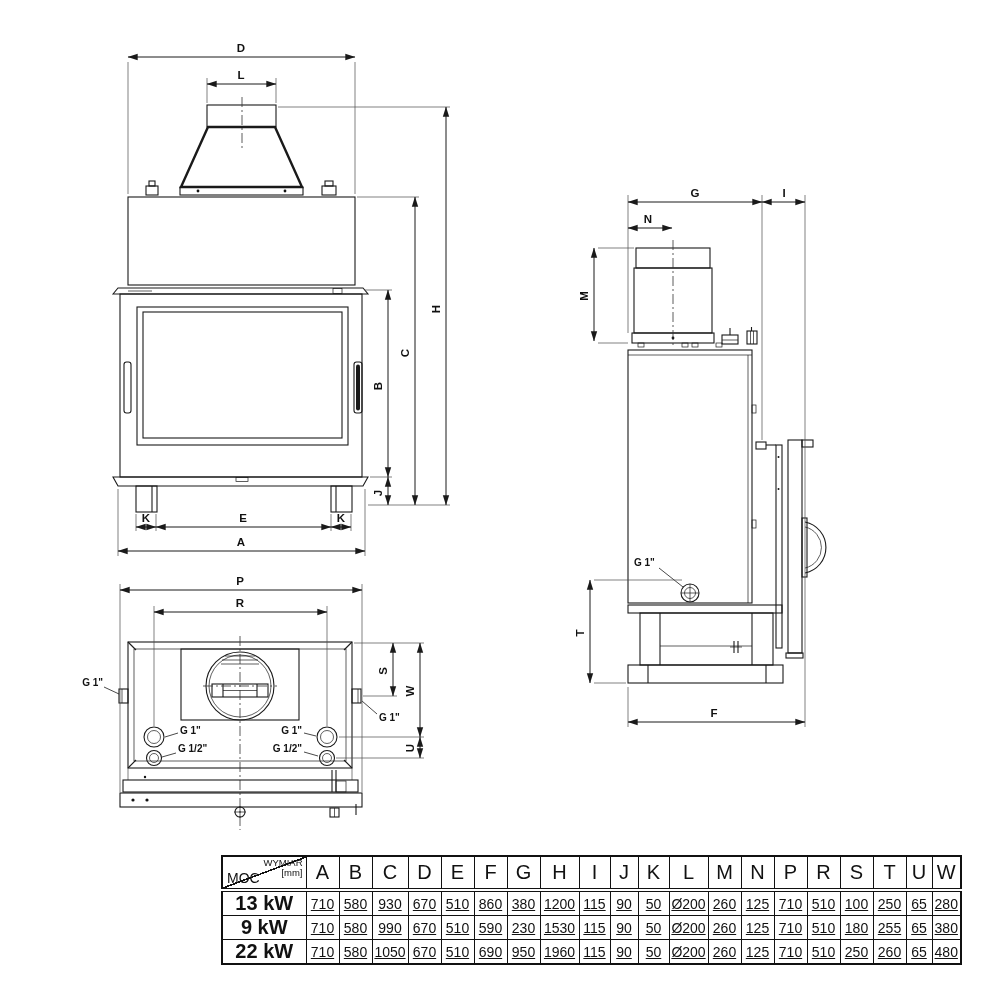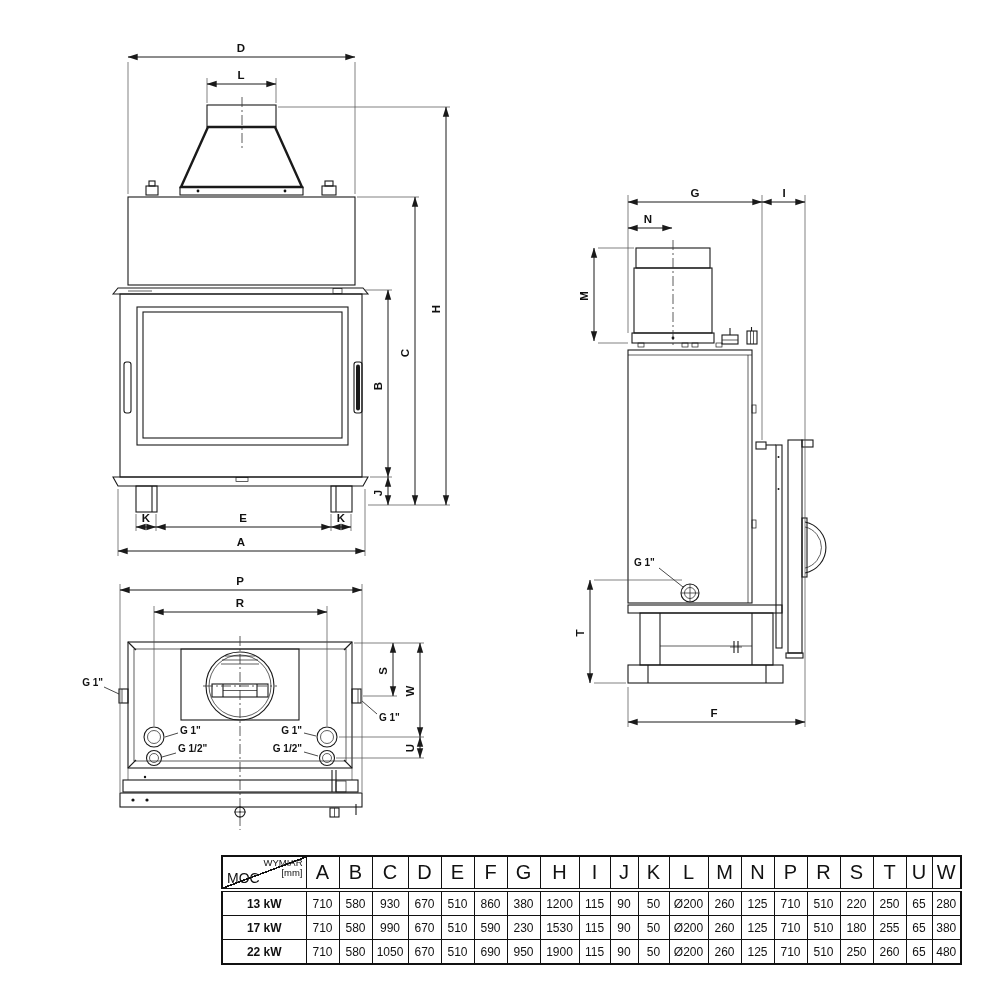--- a/index.html
+++ b/index.html
@@ -17,22 +17,22 @@
   .dot{fill:#111;stroke:none;}
   .dl{font:bold 11.5px "Liberation Sans",sans-serif;fill:#111;text-anchor:middle;}
   .pl{font:bold 10px "Liberation Sans",sans-serif;fill:#111;}
   
   .dim-table-wrap{position:absolute;left:221px;top:855px;}
   table.dims{border-collapse:collapse;table-layout:fixed;width:738px;background:#fff;
              border:2px solid #111;}
   table.dims th,table.dims td{border:1px solid #111;text-align:center;vertical-align:middle;
              padding:0;color:#111;overflow:hidden;white-space:nowrap;}
   table.dims thead th{height:31px;font-size:20px;font-weight:normal;border-bottom:4px double #111;margin-left:33px;}
-  table.dims tbody th.rowlabel{font-size:12px;font-weight:600;}
-  table.dims tbody td{font-size:12px;font-weight:normal;height:23px;}
+  table.dims tbody th.rowlabel{font-size:20px;font-weight:600;}
+  table.dims tbody td{font-size:14px;font-weight:normal;height:23px;text-decoration:underline;}
   th.corner{position:relative;background:
      linear-gradient(to bottom right,transparent calc(50% - 0.8px),#111 calc(50% - 0.8px),
      #111 calc(50% + 0.8px),transparent calc(50% + 0.8px));}
   th.corner .c-top{position:absolute;top:1px;right:3px;font-size:9.5px;font-weight:normal;
      line-height:10px;text-align:right;}
   th.corner .c-bot{position:absolute;bottom:2px;left:4px;font-size:14px;font-weight:normal;}
 </style>
 </head>
 <body>
 
@@ -393,27 +393,27 @@
             <td>380</td>
             <td>1200</td>
             <td>115</td>
             <td>90</td>
             <td>50</td>
             <td>Ø200</td>
             <td>260</td>
             <td>125</td>
             <td>710</td>
             <td>510</td>
-            <td>220</td>
+            <td>100</td>
             <td>250</td>
             <td>65</td>
             <td>280</td>
           </tr>
           <tr>
-            <th class="rowlabel">17 kW</th>
+            <th class="rowlabel">9 kW</th>
             <td>710</td>
             <td>580</td>
             <td>990</td>
             <td>670</td>
             <td>510</td>
             <td>590</td>
             <td>230</td>
             <td>1530</td>
             <td>115</td>
             <td>90</td>
@@ -430,21 +430,21 @@
           </tr>
           <tr>
             <th class="rowlabel">22 kW</th>
             <td>710</td>
             <td>580</td>
             <td>1050</td>
             <td>670</td>
             <td>510</td>
             <td>690</td>
             <td>950</td>
-            <td>1900</td>
+            <td>1960</td>
             <td>115</td>
             <td>90</td>
             <td>50</td>
             <td>Ø200</td>
             <td>260</td>
             <td>125</td>
             <td>710</td>
             <td>510</td>
             <td>250</td>
             <td>260</td>

